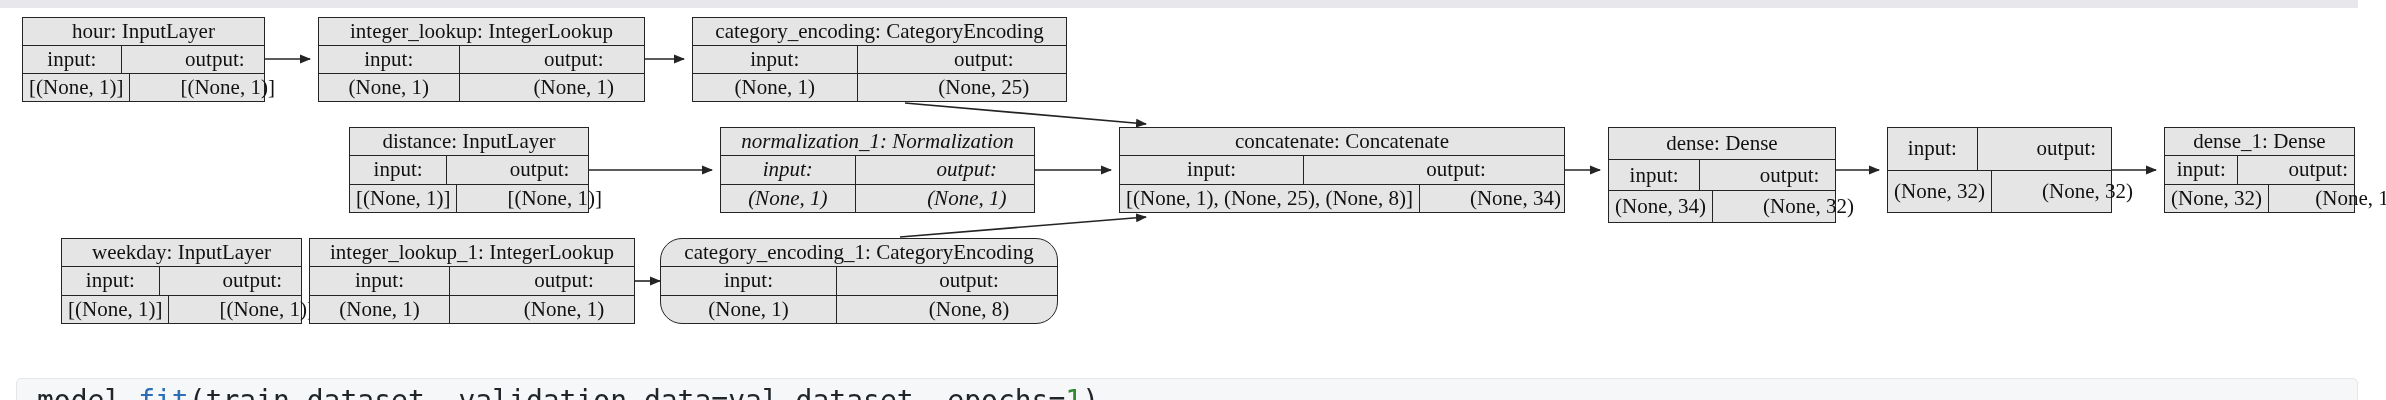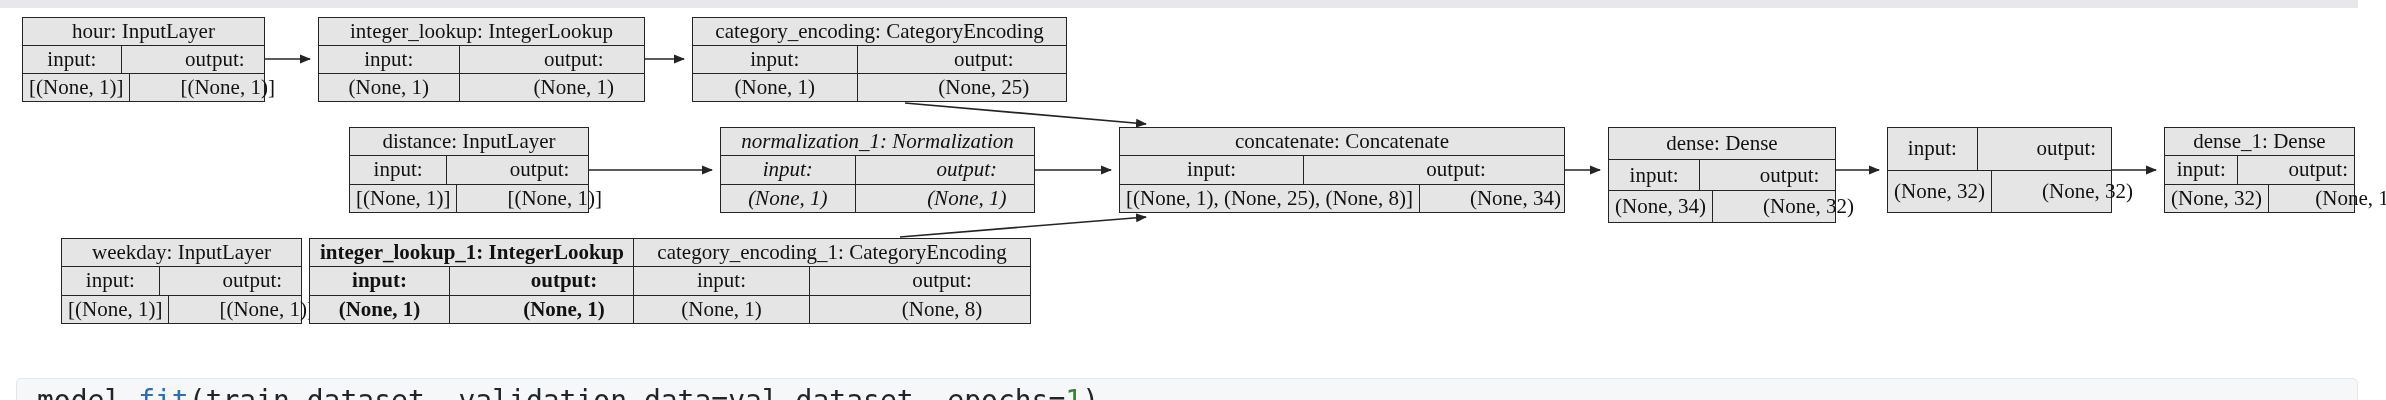--- a/index.html
+++ b/index.html
@@ -175,33 +175,33 @@
       <div class="grow hdr">
         <div class="gcell left w50">input:</div>
         <div class="gcell w50">output:</div>
       </div>
       <div class="grow">
         <div class="gcell left w50">[(None, 1)]</div>
         <div class="gcell w50">[(None, 1)]</div>
       </div>
     </div>
 
-    <div class="gbox" style="left:309px;top:238px;width:326px;height:86px;font-weight:bold;">
+    <div class="gbox" style="left:309px;top:238px;width:326px;height:86px;">
       <div class="gtitle">integer_lookup_1: IntegerLookup</div>
       <div class="grow hdr">
         <div class="gcell left w50">input:</div>
         <div class="gcell w50">output:</div>
       </div>
       <div class="grow">
         <div class="gcell left w50">(None, 1)</div>
         <div class="gcell w50">(None, 1)</div>
       </div>
     </div>
 
-    <div class="gbox" style="left:633px;top:238px;width:398px;height:86px;">
+    <div class="gbox" style="left:660px;top:238px;width:398px;height:86px;border-radius:22px;">
       <div class="gtitle">category_encoding_1: CategoryEncoding</div>
       <div class="grow hdr">
         <div class="gcell left w50">input:</div>
         <div class="gcell w50">output:</div>
       </div>
       <div class="grow">
         <div class="gcell left w50">(None, 1)</div>
         <div class="gcell w50">(None, 8)</div>
       </div>
     </div>

